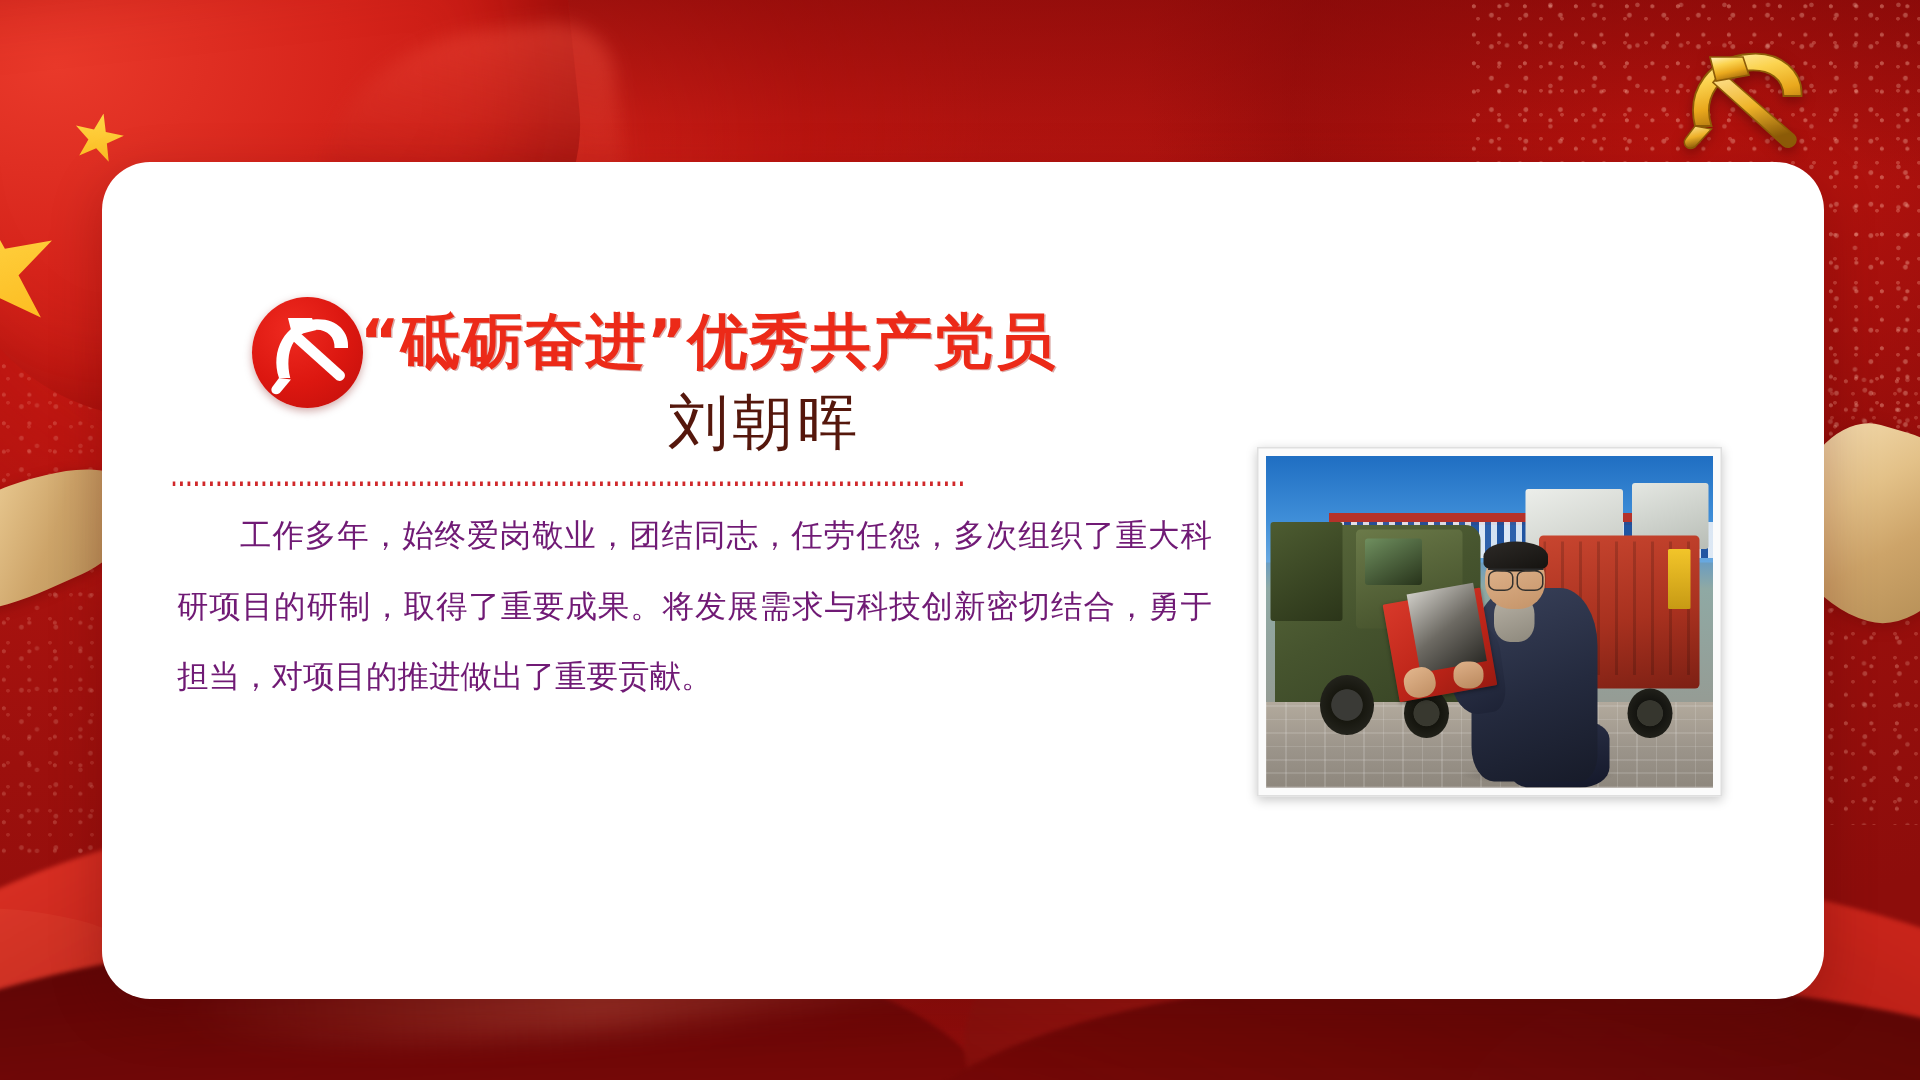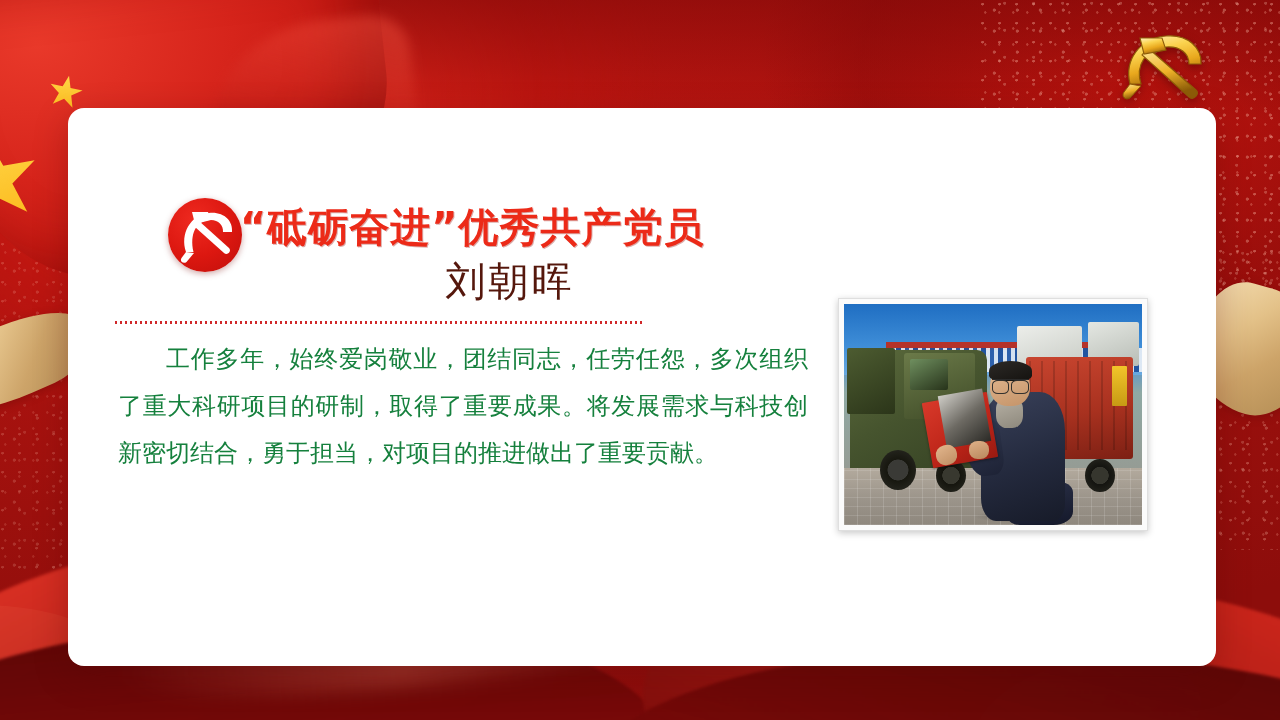--- a/index.html
+++ b/index.html
@@ -153,21 +153,21 @@
   }
   .emblem-gold svg { width:100%; height:100%; display:block;
     filter:drop-shadow(0 3px 4px rgba(90,6,6,.55)); }
 
   
   .card {
     position:absolute;
     left:68px; top:108px;
     width:1148px; height:558px;
     background:#fff;
-    border-radius:16px;
+    border-radius:32px;
     box-shadow:0 10px 34px rgba(86,6,6,.30);
   }
 
   
   .header {
     position:absolute; left:34px; top:84px;
     width:680px;
   }
   .badge {
     position:absolute; left:66px; top:6px;
@@ -204,26 +204,26 @@
     width:528px; height:3px;
     background-image:linear-gradient(90deg, #d0282a 0 2px, transparent 2px 5px);
     background-size:5px 3px;
     background-repeat:repeat-x;
   }
 
   
   .body-text {
     position:absolute; left:50px; top:228px;
     width:690px;
-    font-size:24px;
+    font-size:21px;
     line-height:47px;
-    color:#15803d;
+    color:#701a75;
     text-align:justify;
     text-indent:2em;
-    font-family:Liberation Serif, serif;
+    font-family:Liberation Mono, monospace;
   }
 
   
   .photo {
     position:absolute; right:68px; top:190px;
     width:310px; height:233px;
     padding:5px;
     background:#fbfbfb;
     border:1px solid #dfdfdf;
     box-shadow:0 2px 7px rgba(0,0,0,.22);

